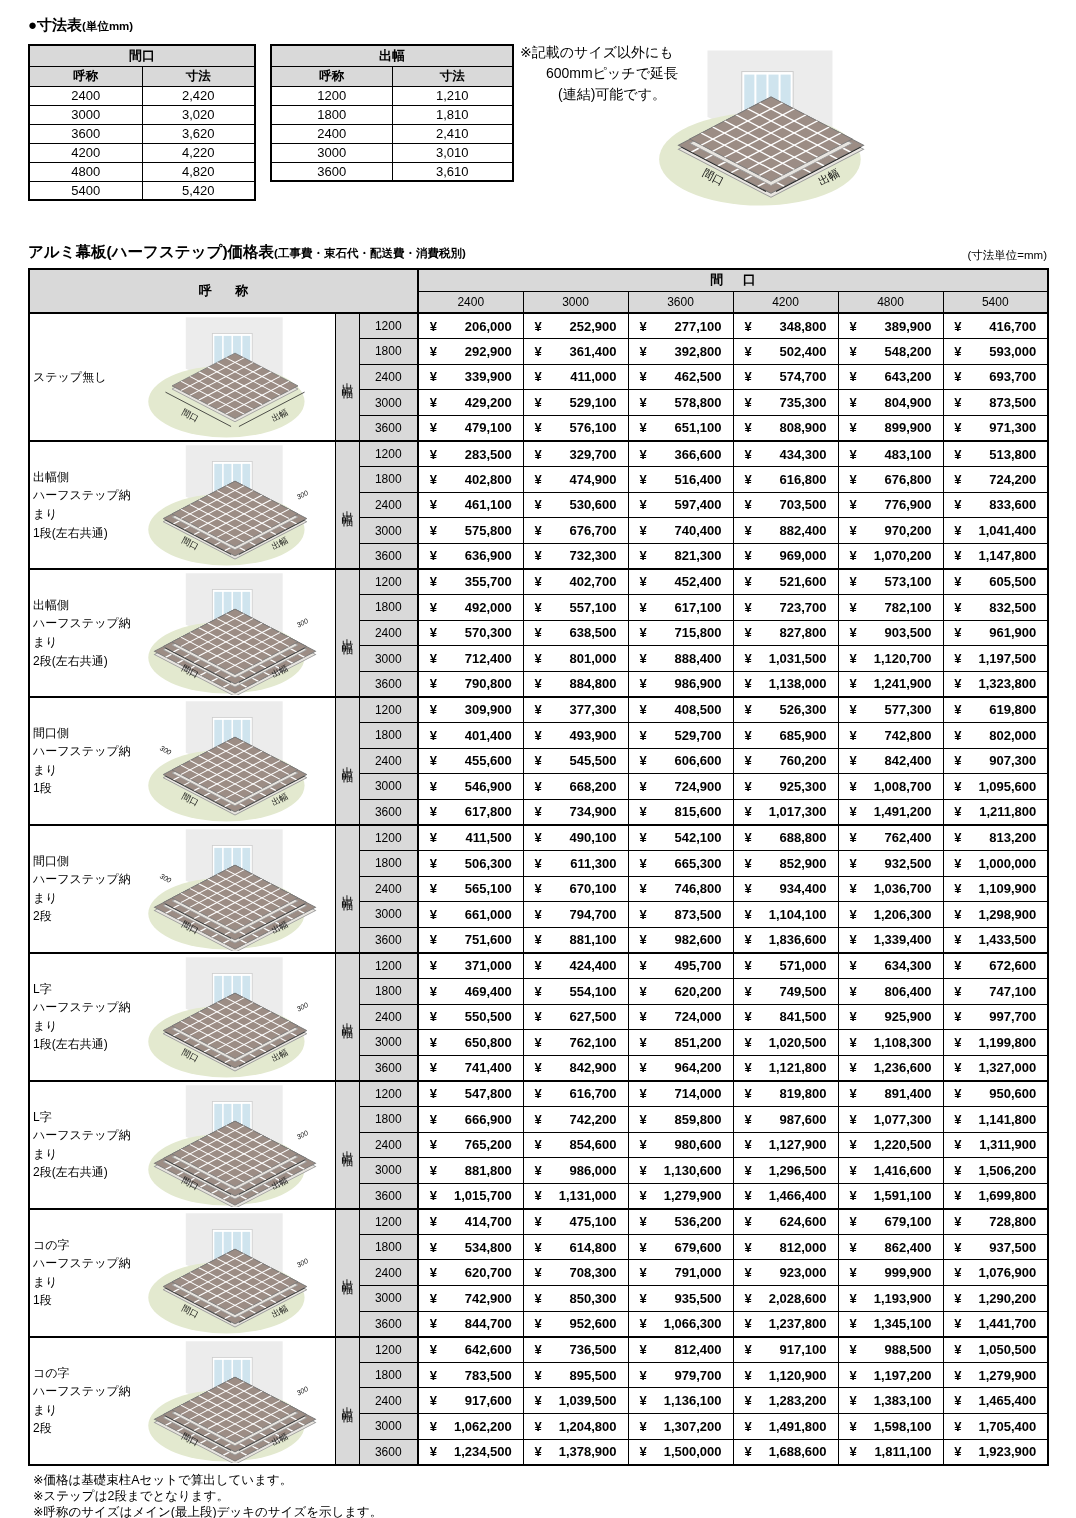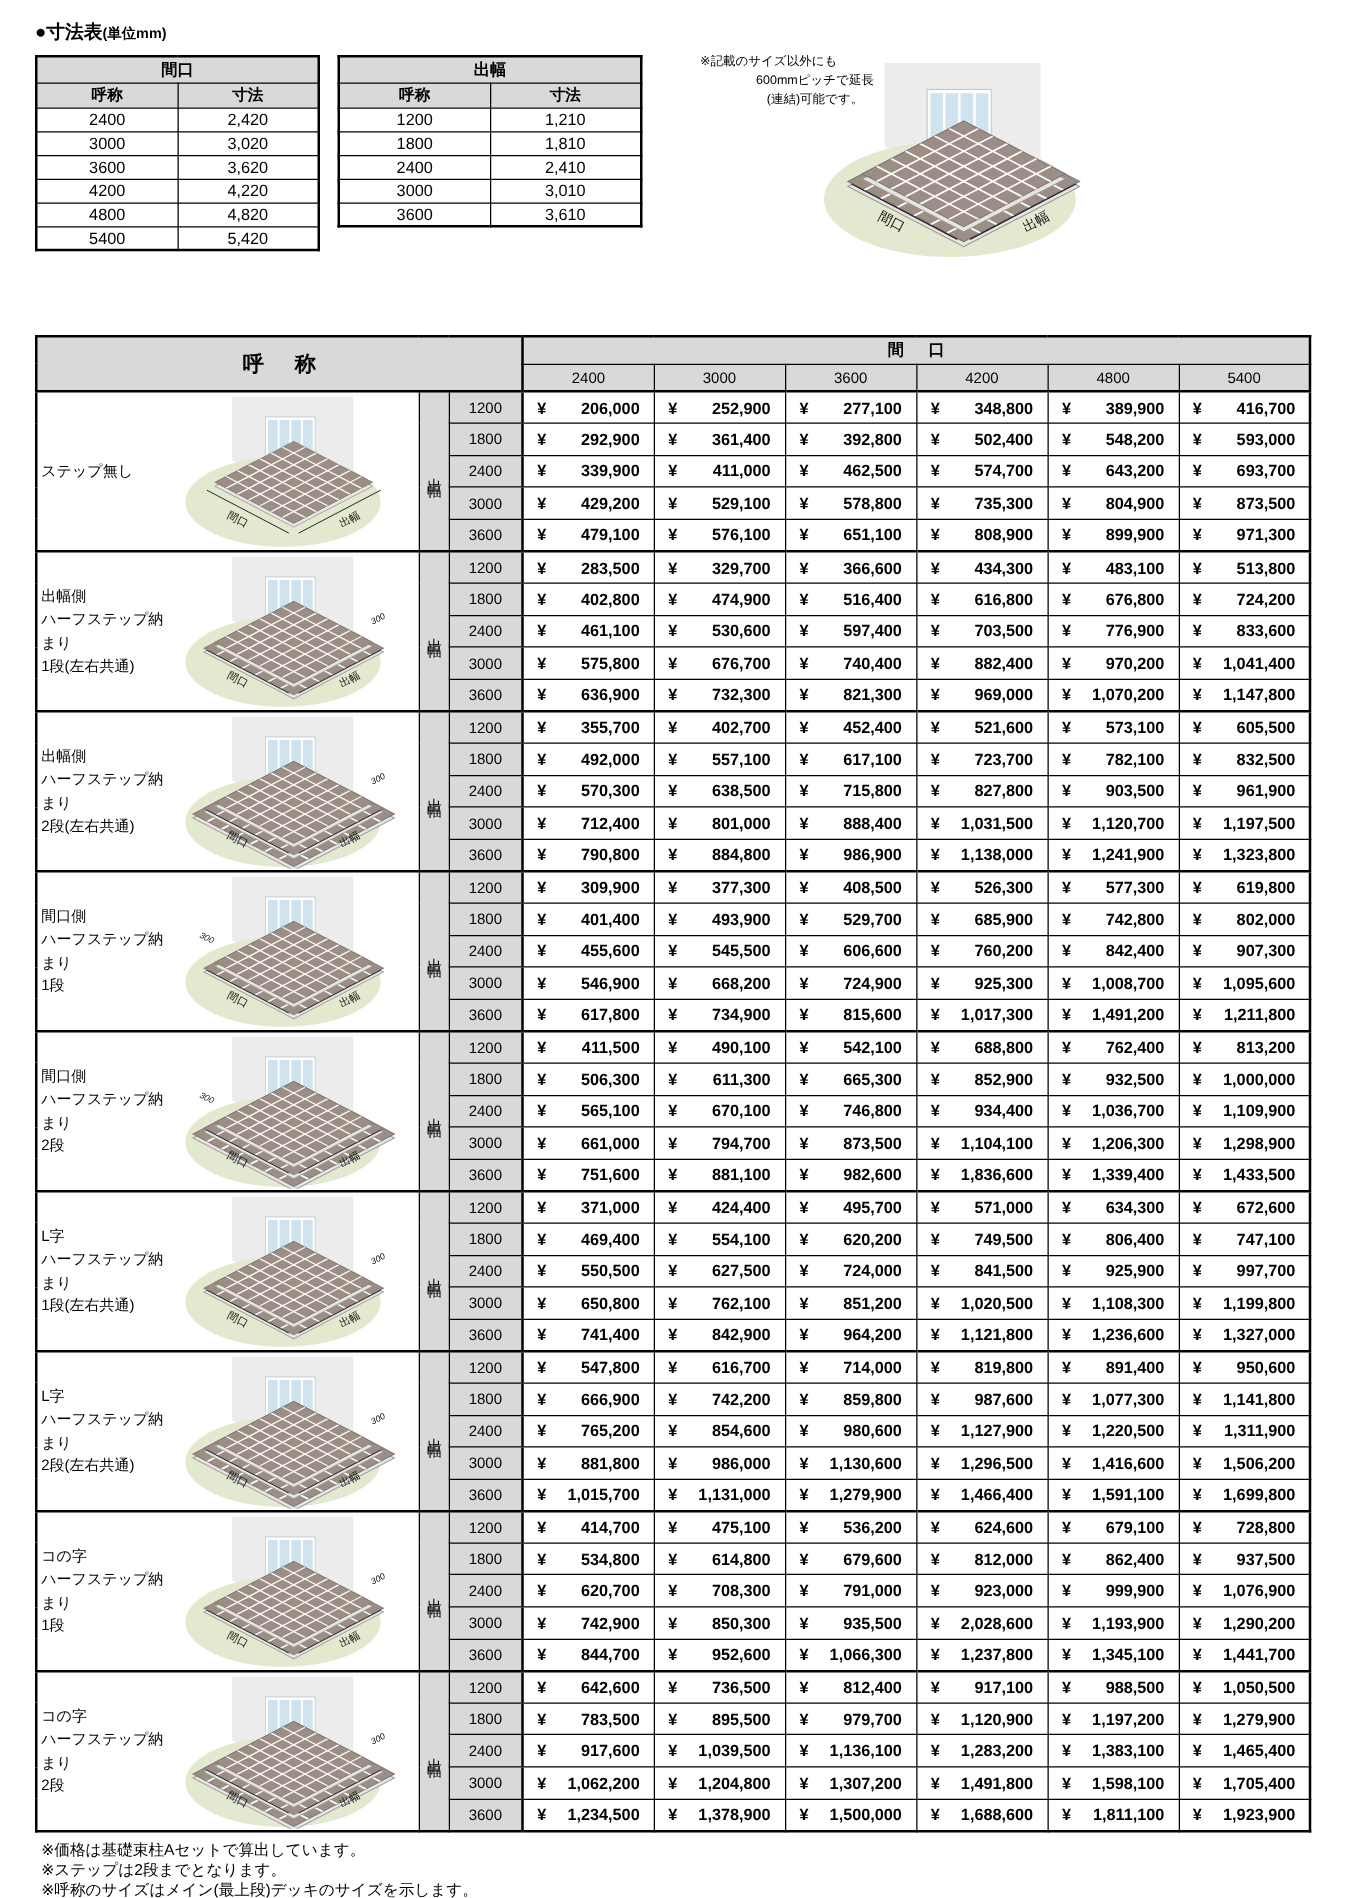--- a/index.html
+++ b/index.html
@@ -26,42 +26,42 @@
     border-collapse: collapse; table-layout: fixed;
     border: 2.5px solid #000;
   }
   #dimT0 { left: 28px;  width: 228px; }
   #dimT1 { left: 270px; width: 244px; }
   .dim-table th, .dim-table td { border: 1px solid #000; text-align: center; padding: 0; }
   .dim-table th { background: #d9d9d9; font-size: 12.5px; font-weight: bold; height: 20px; }
   .dim-table th.t-head { font-size: 13px; height: 21px; }
   .dim-table td { background: #fff; font-size: 13px; font-weight: normal; height: 19px; }
 
-  .size-note { position: absolute; left: 520px; top: 42px; width: 170px; font-size: 10px; line-height: 1.5; margin-left: 40px; }
+  .size-note { position: absolute; left: 520px; top: 42px; width: 170px; font-size: 14px; line-height: 1.5; }
   .size-note .note-line:not(:first-child) { padding-left: 14px; text-align: center; }
 
   .top-illust { position: absolute; left: 645px; top: 46px; width: 252px; height: 162px; }
 
   
   .price-title-row {
     position: absolute; left: 28px; top: 242px; width: 1019px;
     display: flex; justify-content: space-between; align-items: flex-end;
   }
   .pt-main { font-size: 15.5px; font-weight: bold; }
   .pt-sub  { font-size: 11.5px; font-weight: bold; }
   .pt-unit { font-size: 11.5px; }
 
   table.price-table {
     position: absolute; left: 28px; top: 268px;
     width: 1019px; border-collapse: collapse; table-layout: fixed;
     border: 2.5px solid #000;
   }
   .price-table th, .price-table td { border: 1px solid #000; padding: 0; }
   .price-table thead th { background: #d9d9d9; }
-  th.corner { font-size: 17px; font-weight: bold; letter-spacing: 10px; text-indent: 10px; border-right: 2px solid #000; }
+  th.corner { font-size: 13px; font-weight: bold; letter-spacing: 10px; text-indent: 10px; border-right: 2px solid #000; }
   th.maguchi-span { font-size: 13px; font-weight: bold; letter-spacing: 8px; text-indent: 8px; height: 22px; margin-left: 40px; }
   th.size-head { font-size: 12px; font-weight: normal; height: 22px; }
 
   .price-table tbody tr { height: 25.6px; }
   .group-start td { border-top: 2px solid #000; }
 
   td.label-cell { background: #fff; vertical-align: middle; }
   .label-inner { display: flex; align-items: center; height: 100%; }
   .label-text { width: 116px; padding-left: 3px; font-size: 12px; line-height: 1.55; text-align: left; }
   .thumb { flex: 1; display: flex; justify-content: flex-end; align-items: center; padding-right: 2px; }
@@ -214,20 +214,26 @@
           <line x1="-57" y1="24.428571428571416" x2="57" y2="24.428571428571416" stroke="#ffffff" stroke-width="2"></line>
           <line x1="40.71428571428571" y1="-57" x2="40.71428571428571" y2="57" stroke="#ffffff" stroke-width="2"></line>
           <line x1="-57" y1="40.71428571428571" x2="57" y2="40.71428571428571" stroke="#ffffff" stroke-width="2"></line>
         </g>
         <line x1="36" y1="100" x2="120" y2="144" stroke="#222222" stroke-width="1"></line>
         <line x1="130" y1="144" x2="214" y2="100" stroke="#222222" stroke-width="1"></line>
         <text transform="translate(66,133) rotate(27.5)" font-size="11" fill="#111111" text-anchor="middle">間口</text>
         <text transform="translate(184,133) rotate(-27.5)" font-size="11" fill="#111111" text-anchor="middle">出幅</text>
       </svg></div>
 
+  <div class="price-title-row">
+    <div>
+      <span class="pt-main">アルミ幕板(ハーフステップ)価格表</span><span class="pt-sub">(工事費・束石代・配送費・消費税別)</span>
+    </div>
+    <div class="pt-unit">(寸法単位=mm)</div>
+  </div>
 
   <table class="price-table">
     <colgroup>
       <col style="width:306px">
         <col style="width:24px">
         <col style="width:59px">
       <col style="width:105px">
         <col style="width:105px">
         <col style="width:105px">
       <col style="width:105px">

